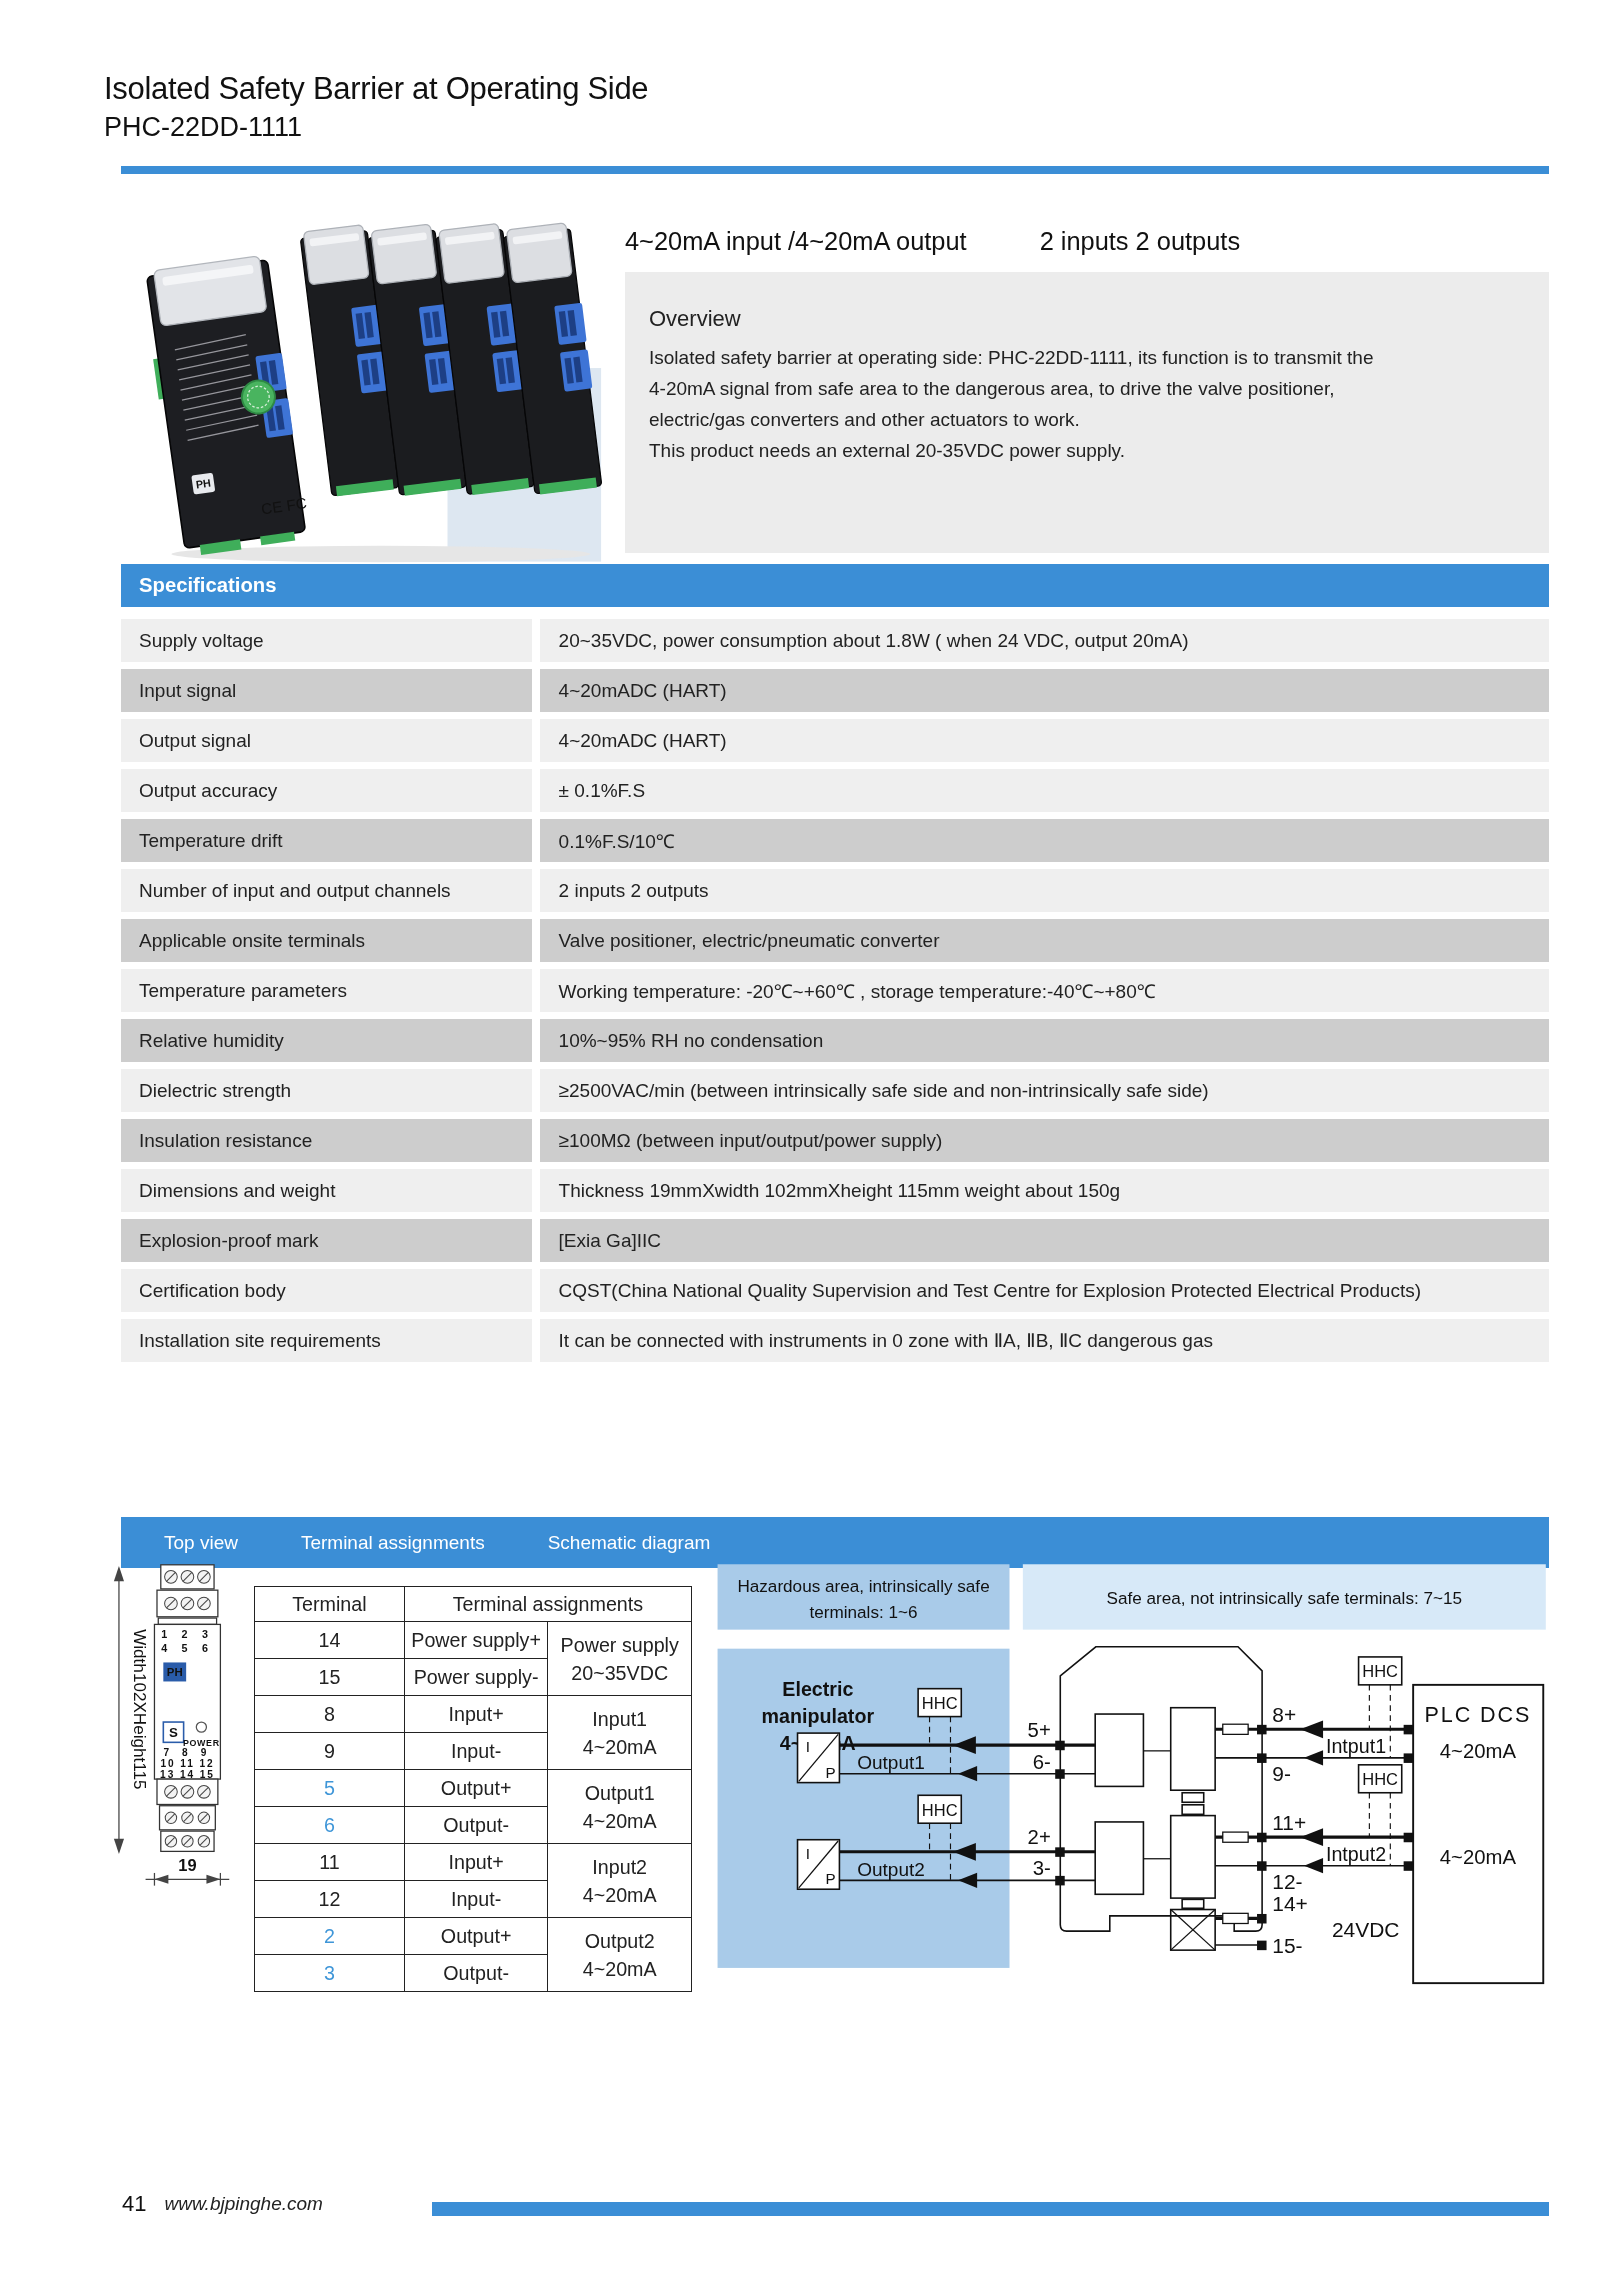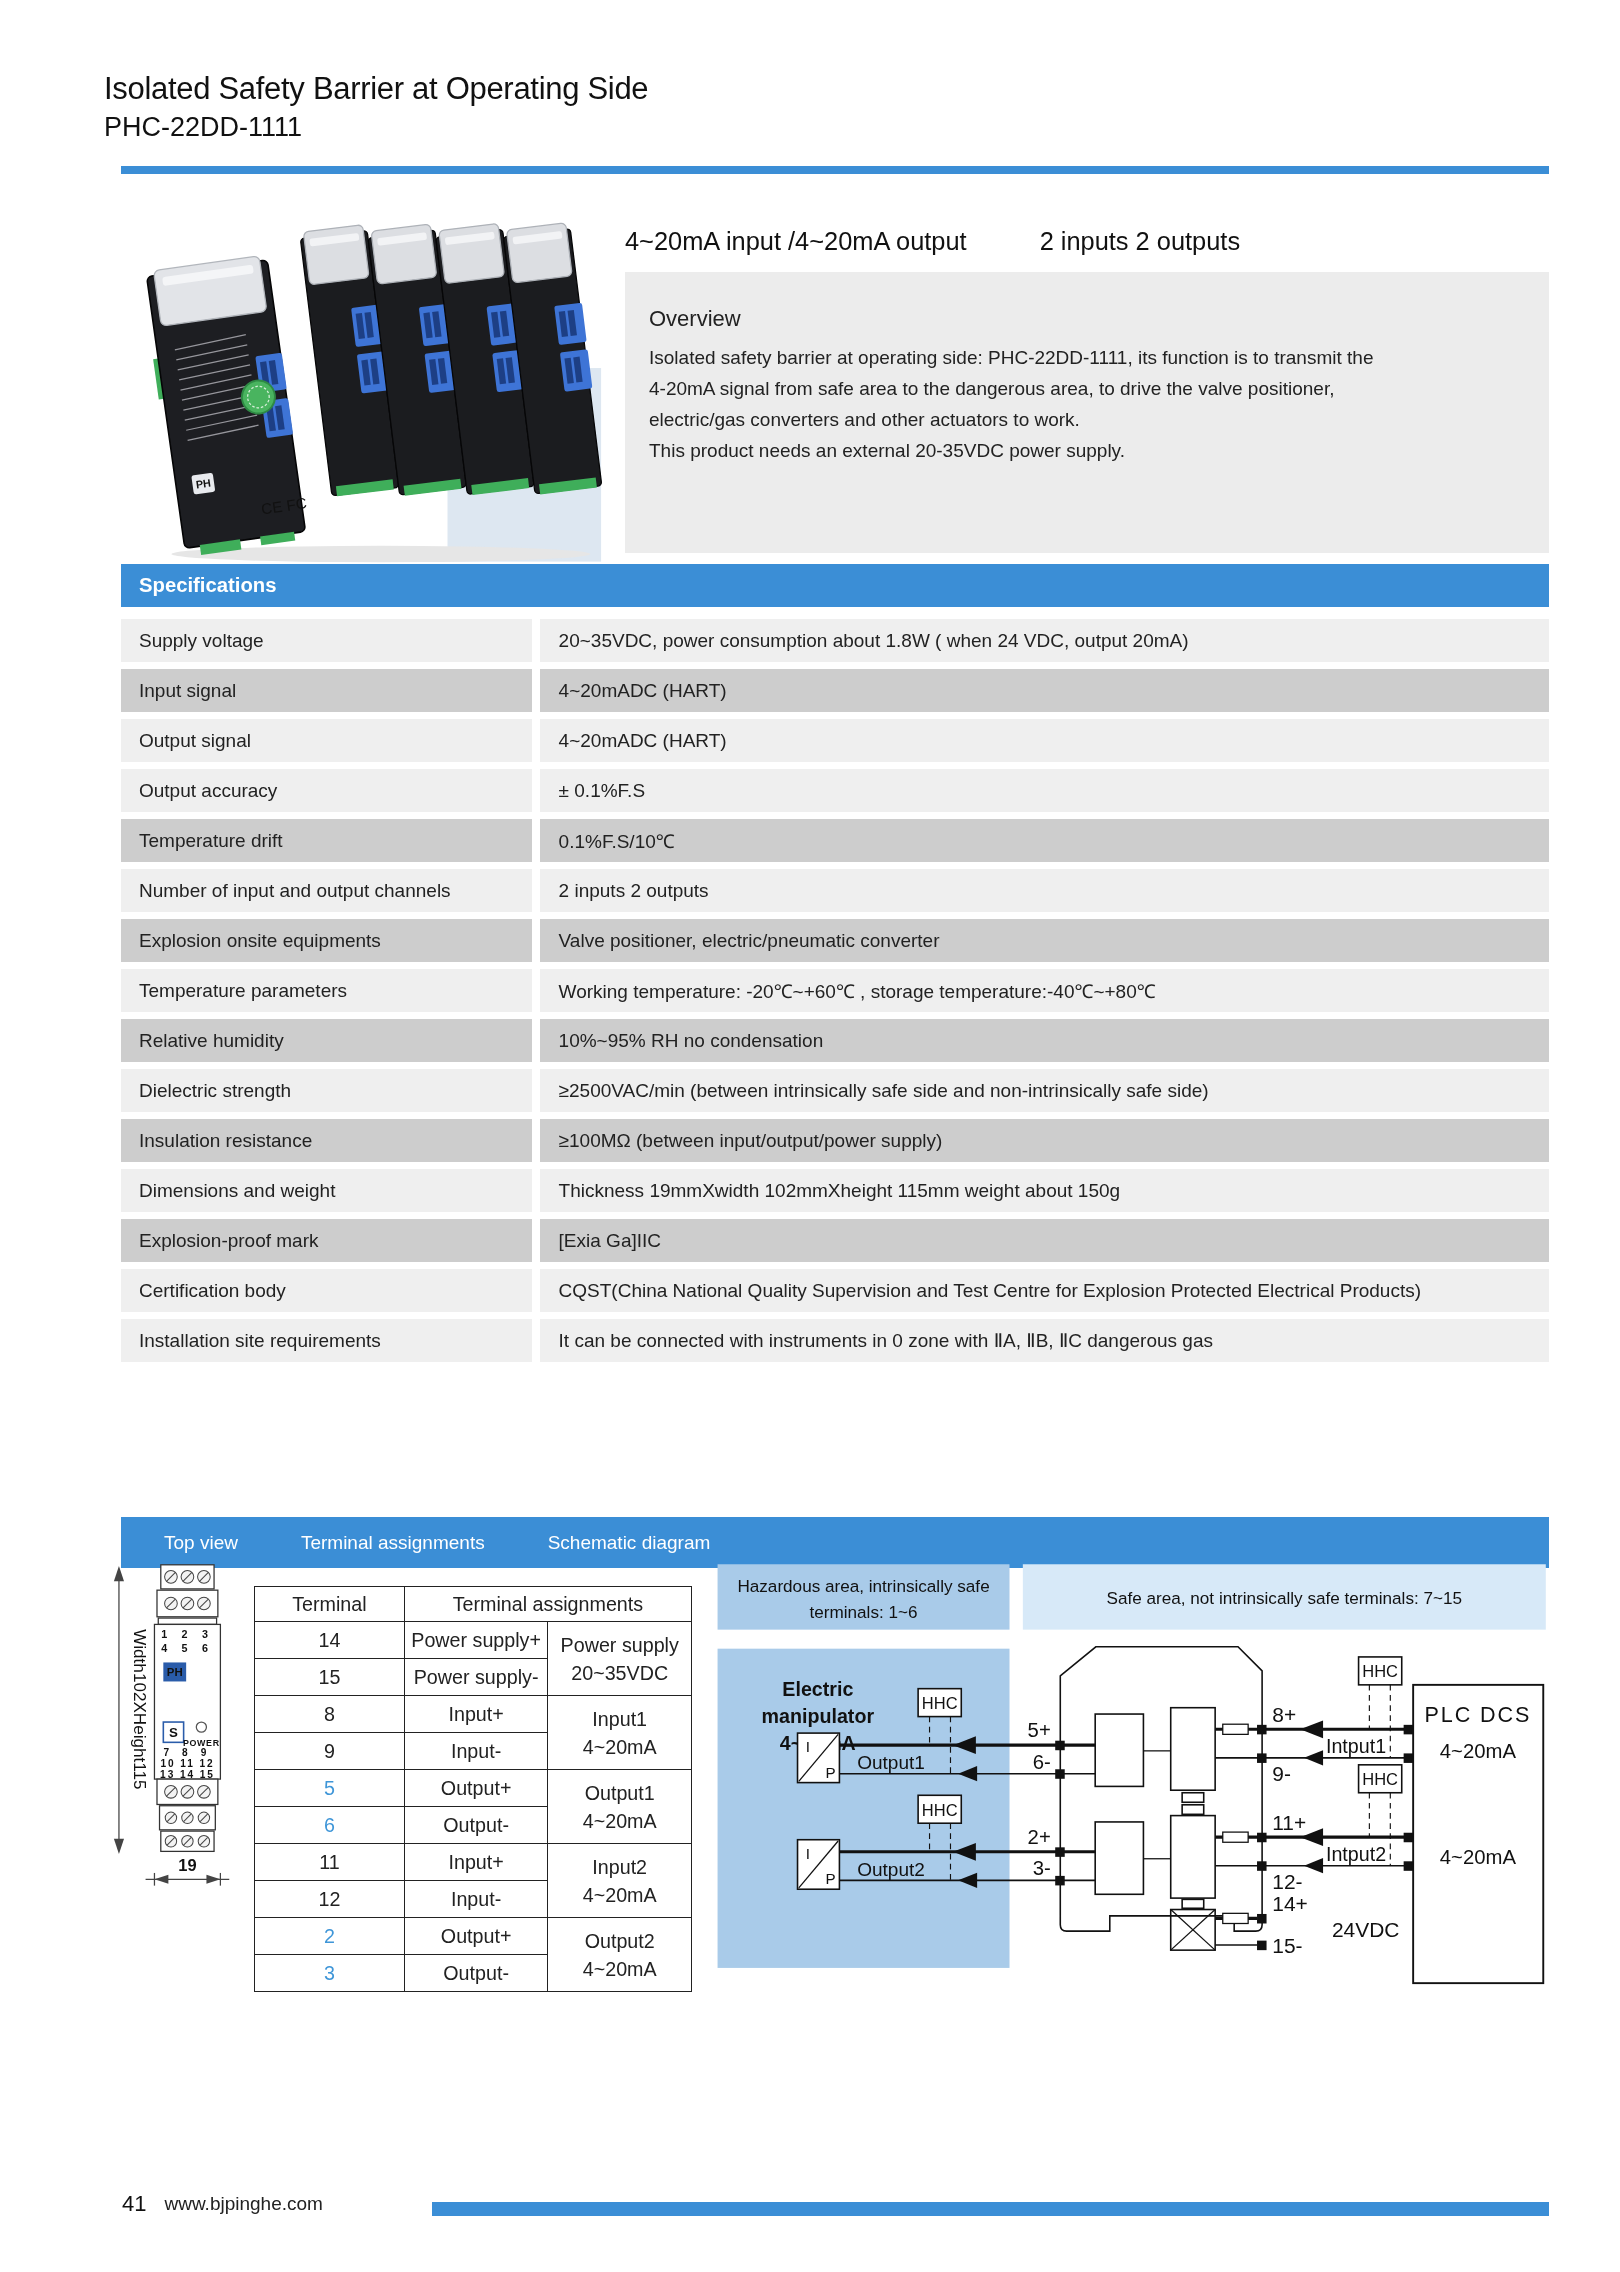--- a/index.html
+++ b/index.html
@@ -54,21 +54,21 @@
   table.tt .c2{width:183px;}
   table.tt .c3{width:157px;}
   table.tt td.blue{color:#3f96d8;}
   .span2{line-height:28px;}
   .schematic-svg{position:absolute;left:716px;top:1563px;}
   svg text{font-family:"Liberation Sans",sans-serif;fill:#111;}
 
   
   .footer{position:absolute;left:122px;top:2191px;display:flex;align-items:center;}
   .footer .pn{font-size:22px;font-weight:500;color:#111;}
-  .footer .site{font-size:19px;margin-left:18px;color:#222;}
+  .footer .site{font-size:19px;font-style:italic;margin-left:18px;color:#222;}
   .footer-bar{position:absolute;left:432px;top:2202px;width:1117px;height:14px;background:#3b8ed6;}
 </style>
 </head>
 <body>
 
 <div class="page">
 
   <div class="title-block">
     <div class="title">Isolated Safety Barrier at Operating Side</div>
     <div class="model">PHC-22DD-1111</div>
@@ -199,21 +199,21 @@
       </div>
     <div class="spec-row dark">
         <div class="lab">Temperature drift</div>
         <div class="val">0.1%F.S/10℃</div>
       </div>
     <div class="spec-row light">
         <div class="lab">Number of input and output channels</div>
         <div class="val">2 inputs 2 outputs</div>
       </div>
     <div class="spec-row dark">
-        <div class="lab">Explosion onsite equipments</div>
+        <div class="lab">Applicable onsite terminals</div>
         <div class="val">Valve positioner, electric/pneumatic converter</div>
       </div>
     <div class="spec-row light">
         <div class="lab">Temperature parameters</div>
         <div class="val">Working temperature: -20℃~+60℃ , storage temperature:-40℃~+80℃</div>
       </div>
     <div class="spec-row dark">
         <div class="lab">Relative humidity</div>
         <div class="val">10%~95% RH no condensation</div>
       </div>

